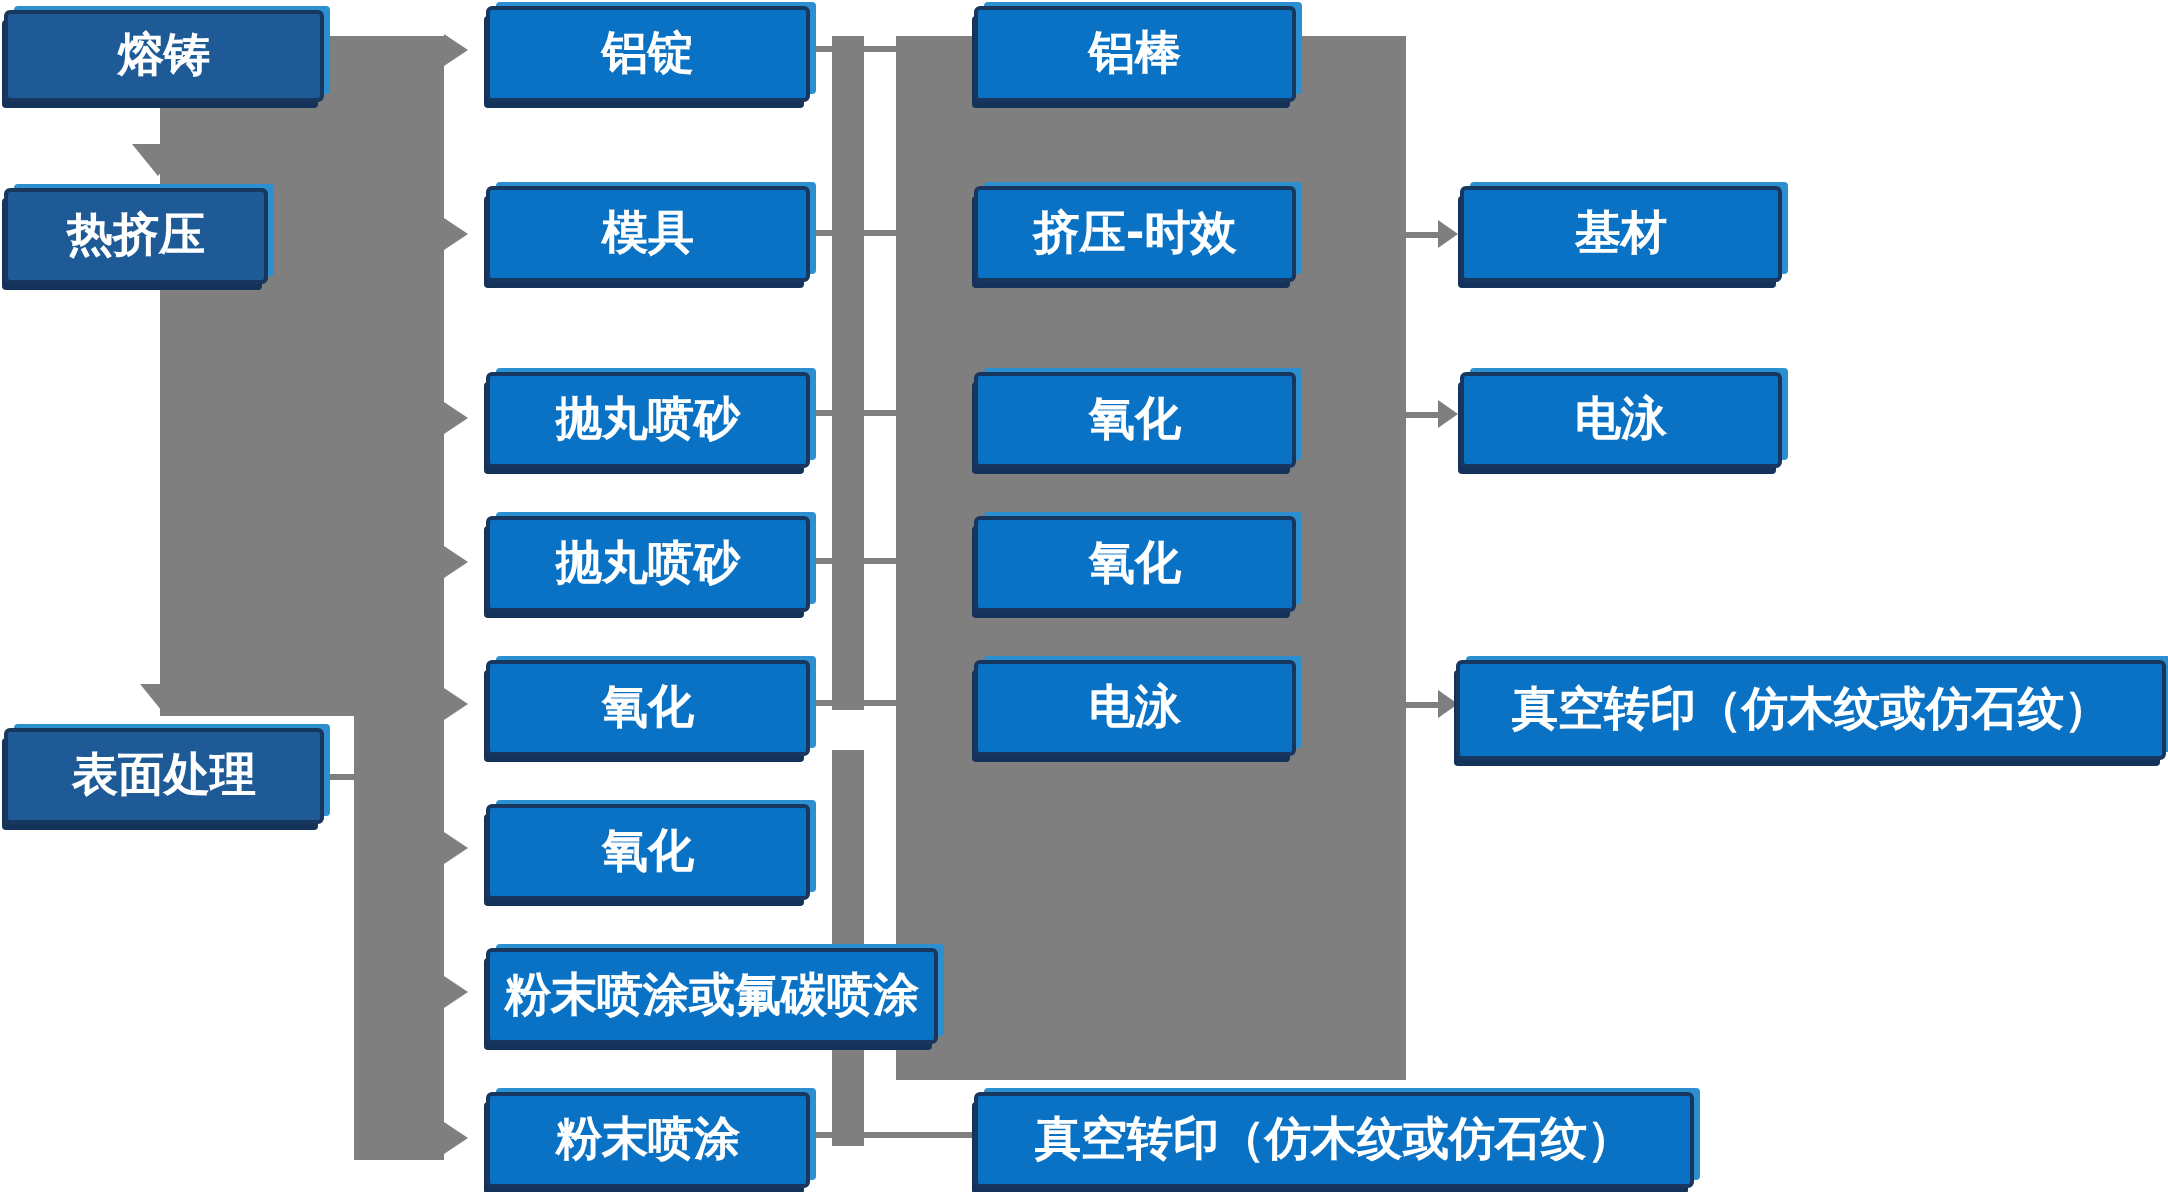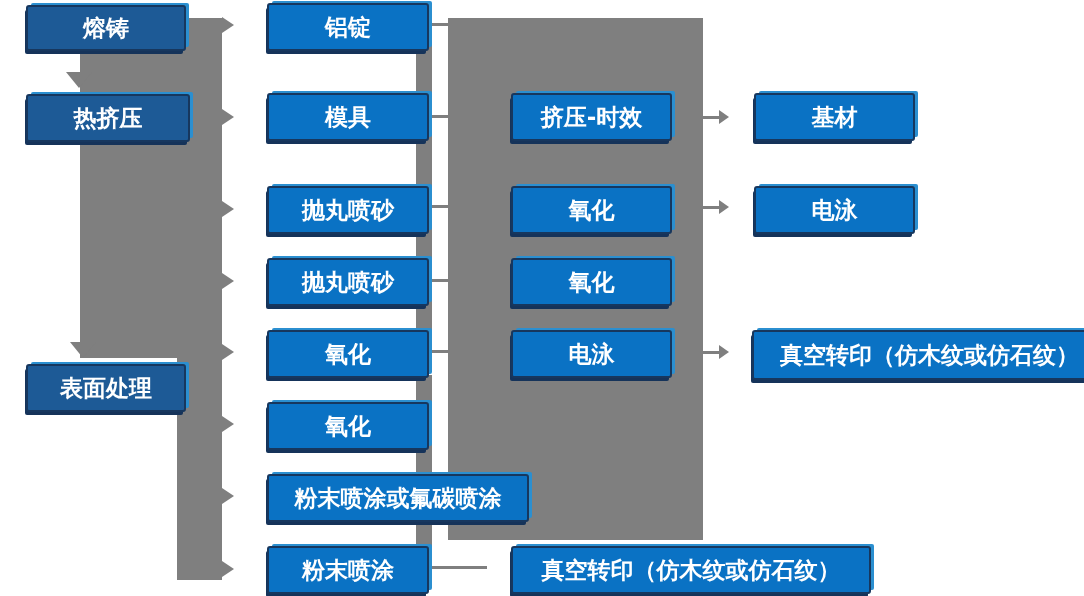--- a/index.html
+++ b/index.html
@@ -35,21 +35,20 @@
     background:#0a72c4;
     border:2px solid #17375e;
     border-radius:3px;
     box-sizing:border-box;
     color:#ffffff;
     font-weight:bold;
     font-size:23px;
     line-height:1;
     white-space:nowrap;
     box-shadow:4px -3px 0 -1px #2b8fd0, -2px 4px 0 -1px #15335a;
-    margin-left:24px;
   }
   .box.dark{background:#1d5a96;}
 </style>
 </head>
 <body>
 
 <div id="canvas">
 
   <div class="gray" style="left:80px;top:18px;width:142px;height:340px;"></div>
   <div class="gray" style="left:177px;top:352px;width:45px;height:228px;"></div>
@@ -86,21 +85,21 @@
 
   <div class="hline" style="left:703px;top:206px;width:17px;"></div>
   <div class="arrow-right small" style="left:719px;top:200px;"></div>
 
   <div class="hline" style="left:703px;top:351px;width:17px;"></div>
   <div class="arrow-right small" style="left:719px;top:345px;"></div>
 
   <div class="box dark" style="left:2px;top:5px;width:160px;height:46px;">
     <span>熔铸</span>
   </div>
-  <div class="box dark" style="left:2px;top:94px;width:164px;height:48px;">
+  <div class="box dark" style="left:2px;top:94px;width:132px;height:48px;">
     <span>热挤压</span>
   </div>
   <div class="box dark" style="left:2px;top:364px;width:160px;height:48px;align-items:center;">
     <span>表面处理</span>
   </div>
 
   <div class="box" style="left:243px;top:3px;width:162px;height:48px;">
     <span>铝锭</span>
   </div>
   <div class="box" style="left:243px;top:93px;width:162px;height:48px;text-align:right;">
@@ -111,27 +110,30 @@
   </div>
   <div class="box" style="left:243px;top:258px;width:162px;height:48px;">
     <span>抛丸喷砂</span>
   </div>
   <div class="box" style="left:243px;top:330px;width:162px;height:48px;">
     <span>氧化</span>
   </div>
   <div class="box" style="left:243px;top:402px;width:162px;height:48px;">
     <span>氧化</span>
   </div>
-  <div class="box" style="left:243px;top:474px;width:262px;height:48px;">
+  <div class="box" style="left:243px;top:474px;width:226px;height:48px;">
     <span>粉末喷涂或氟碳喷涂</span>
   </div>
   <div class="box" style="left:243px;top:546px;width:162px;height:48px;">
     <span>粉末喷涂</span>
   </div>
 
+  <div class="box" style="left:487px;top:3px;width:161px;height:48px;">
+    <span>铝棒</span>
+  </div>
   <div class="box" style="left:487px;top:93px;width:161px;height:48px;">
     <span>挤压-时效</span>
   </div>
   <div class="box" style="left:487px;top:186px;width:161px;height:48px;">
     <span>氧化</span>
   </div>
   <div class="box" style="left:487px;top:258px;width:161px;height:48px;">
     <span>氧化</span>
   </div>
   <div class="box" style="left:487px;top:330px;width:161px;height:48px;">

